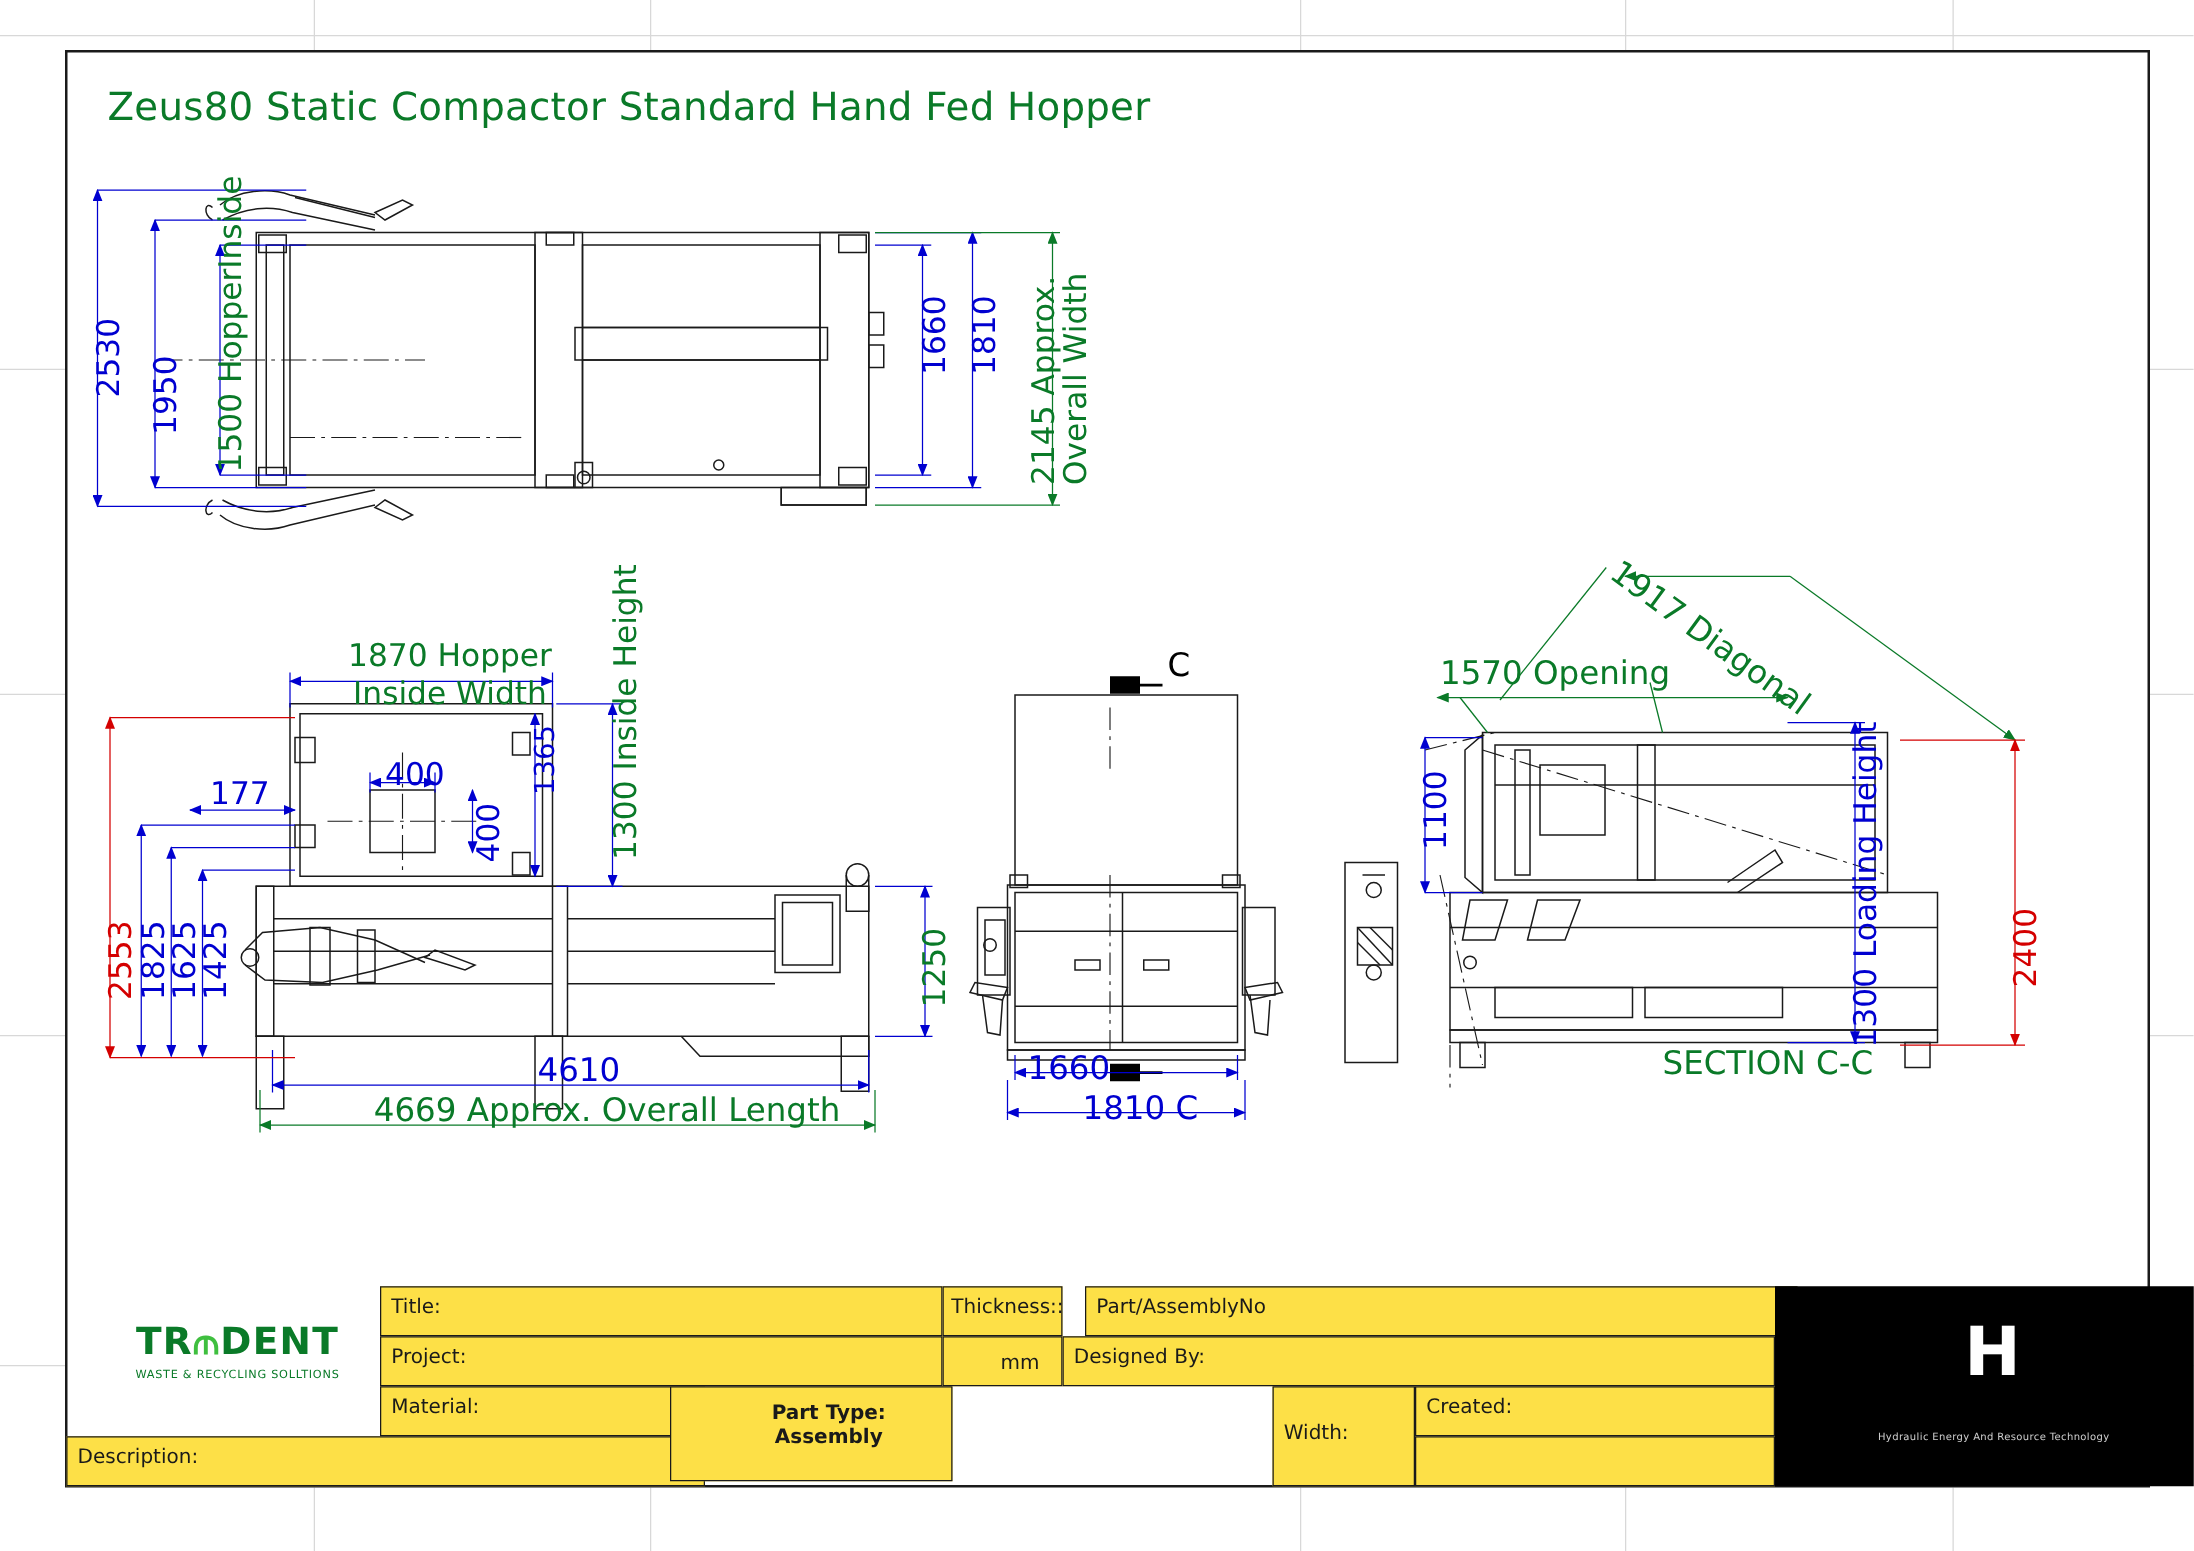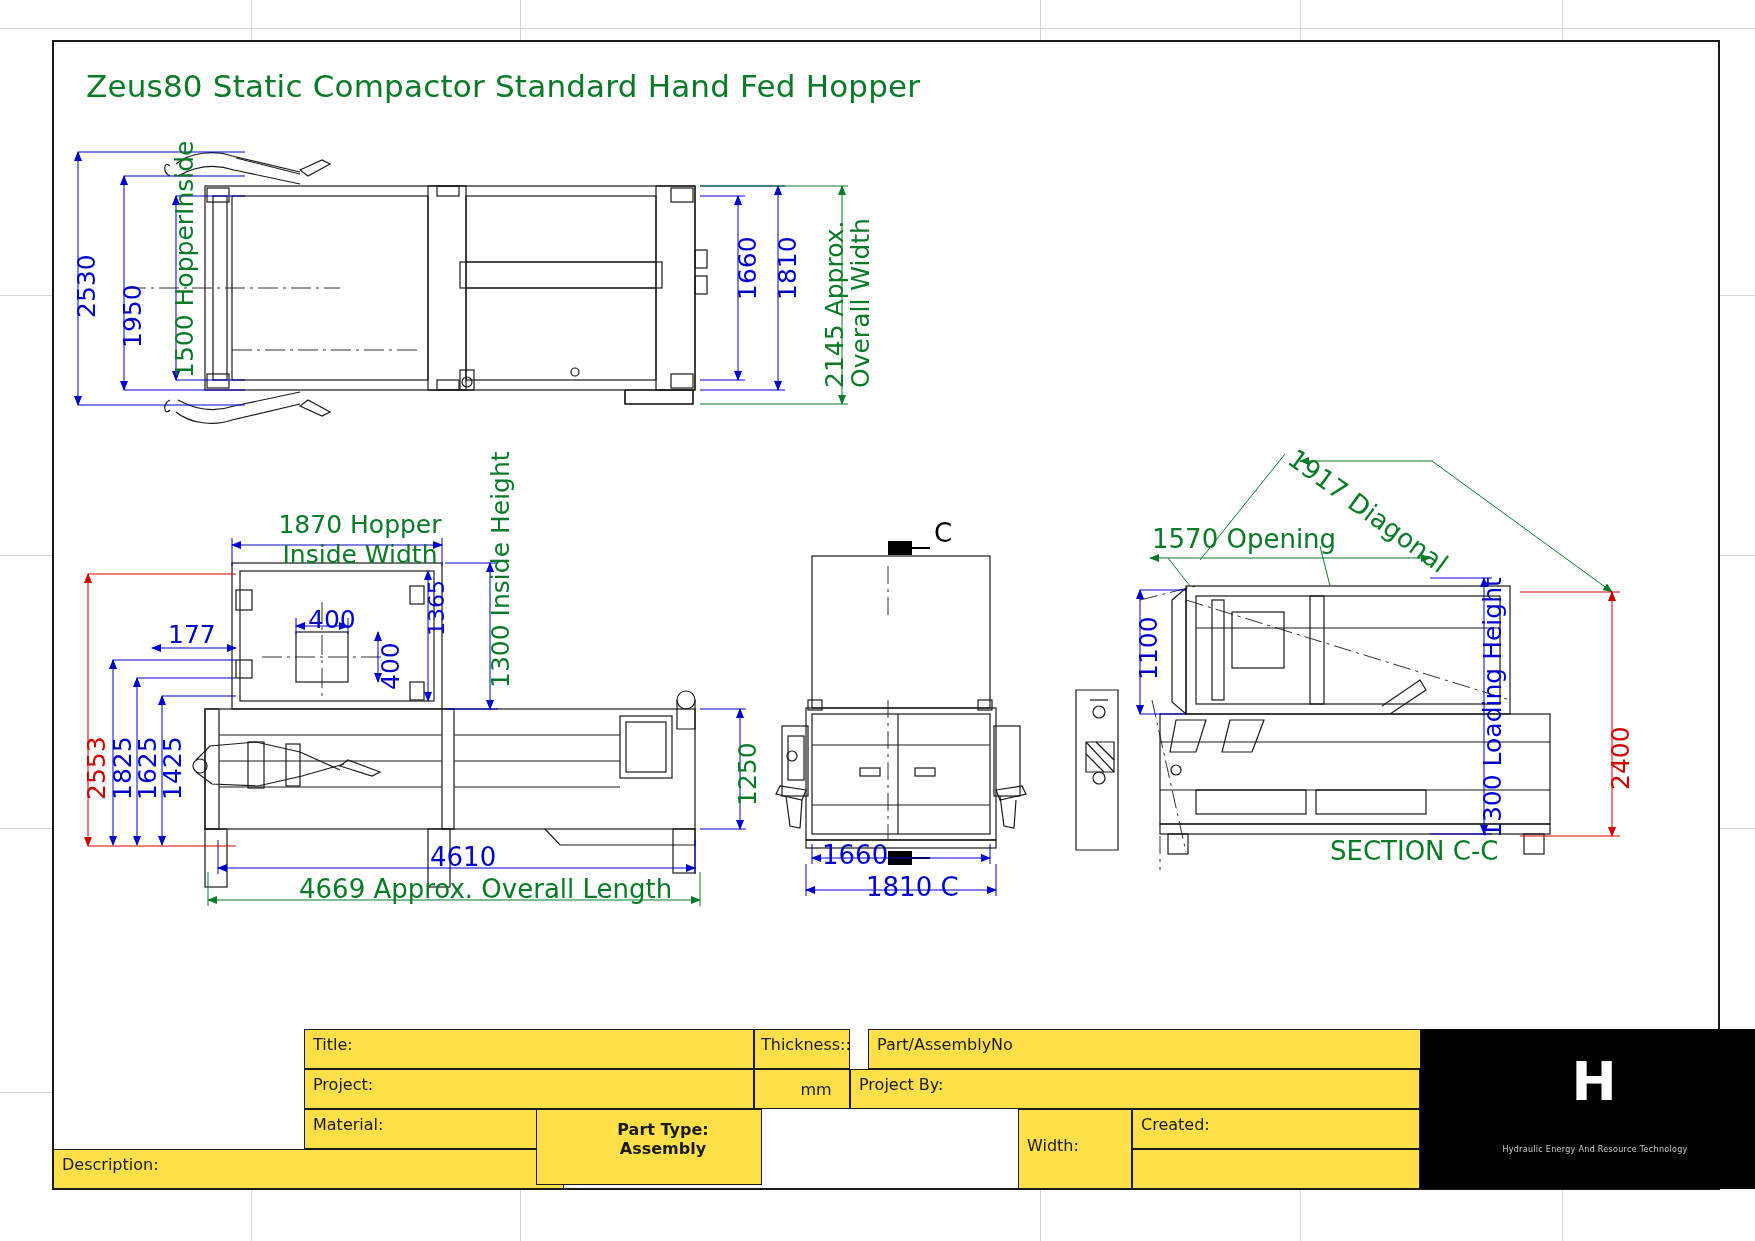--- a/index.html
+++ b/index.html
@@ -499,20 +499,26 @@
 
   <div class="lbl green" style="left:1300px; top:443px; font-size:26px; transform:rotate(36deg); transform-origin:0 0;">1917 Diagonal</div>
   <div class="lbl green" style="left:1152px; top:524px; font-size:26px;">1570 Opening</div>
   <div class="lbl blue rot90" style="left:1134px; top:680px; font-size:25px;">1100</div>
   <div class="lbl red rot90" style="left:1606px; top:790px; font-size:25px;">2400</div>
   <div class="lbl blue rot90" style="left:1478px; top:838px; font-size:25px;">1300 Loading Height</div>
   <div class="lbl green" style="left:1330px; top:836px; font-size:26px;">SECTION C-C</div>
 
   <div id="titleblock">
 
+    <div id="trident-logo">
+      <div class="tname">
+        <span>TR</span><span class="lgreen">⫙</span><span>DENT</span>
+      </div>
+      <div class="tsub">WASTE &amp; RECYCLING SOLLTIONS</div>
+    </div>
 
     <div class="cell" style="left:252px; top:1px; width:450px; height:40px;">
       <span>Title:</span>
     </div>
     <div class="cell" style="left:252px; top:41px; width:450px; height:40px;">
       <span>Project:</span>
     </div>
     <div class="cell" style="left:252px; top:81px; width:260px; height:40px;">
       <span>Material:</span>
     </div>
@@ -524,21 +530,21 @@
       <span>Thickness::</span>
     </div>
     <div class="cell center" style="left:702px; top:41px; width:96px; height:40px;">
       <span>mm</span>
     </div>
 
     <div class="cell" style="left:798px; top:1px; width:570px; height:40px;margin-left:18px;">
       <span>Part/AssemblyNo</span>
     </div>
     <div class="cell" style="left:798px; top:41px; width:570px; height:40px;">
-      <span>Project By:</span>
+      <span>Designed By:</span>
     </div>
 
     <div class="cell center" style="left:484px; top:81px; width:226px; height:76px;font-weight:bold;">
       <div>Part Type:</div>
       <div style="margin-top:0;">Assembly</div>
     </div>
     <div class="cell" style="left:966px; top:81px; width:114px; height:80px; padding-top:26px;">
       <span>Width:</span>
     </div>
     <div class="cell" style="left:1080px; top:81px; width:288px; height:40px;">

